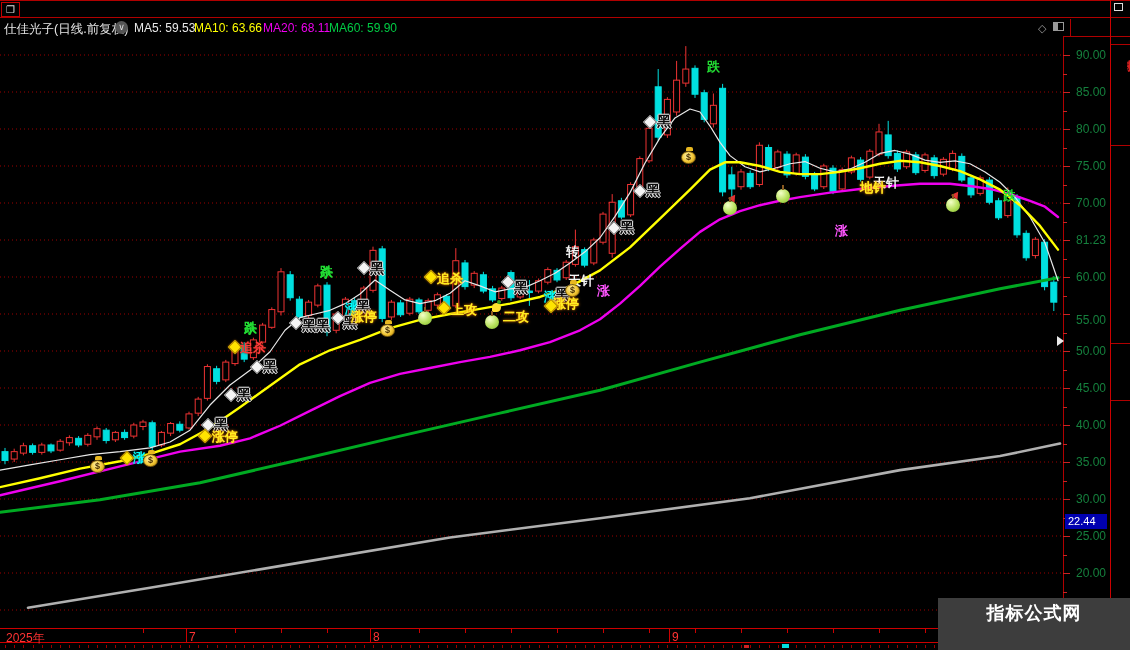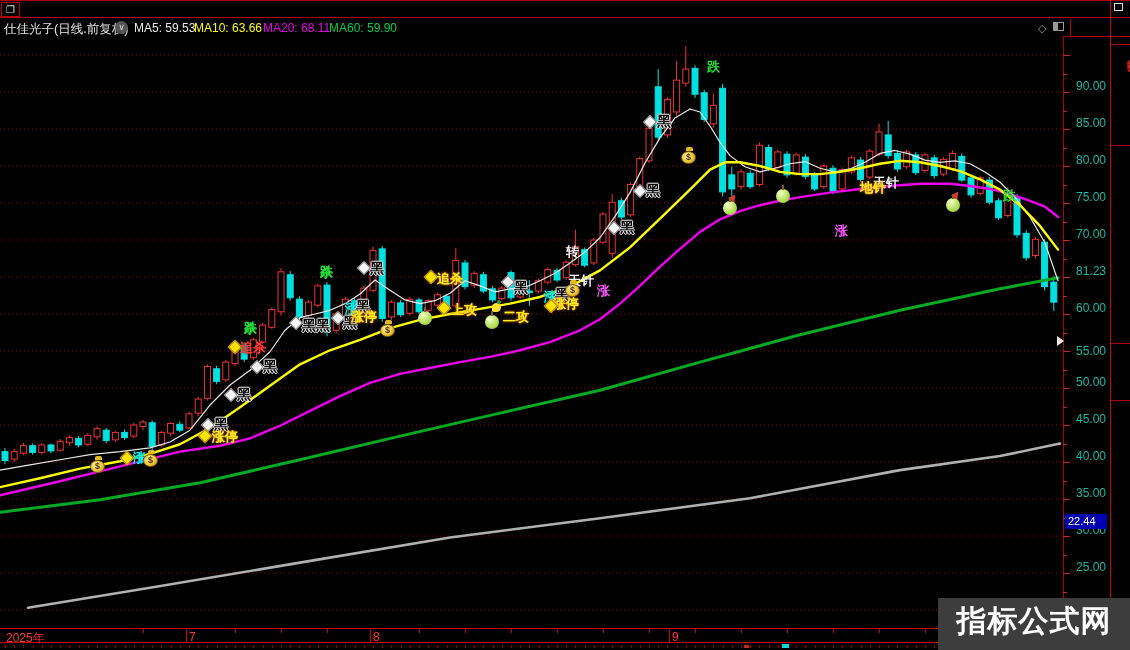--- a/index.html
+++ b/index.html
@@ -51,42 +51,42 @@
          font-size:9px;line-height:11px;text-align:center;font-weight:bold;}
   .apple{position:absolute;width:14px;height:14px;border-radius:50%;
          background:radial-gradient(circle at 35% 30%,#f4ffc8,#b5e05a 55%,#7fb832);}
   .apple:before{content:"";position:absolute;left:6px;top:-4px;width:2px;height:5px;background:#8a5a20;}
   .rarrow{position:absolute;width:0;height:0;border-left:4px solid transparent;
          border-right:4px solid transparent;border-top:7px solid #e23333;transform:rotate(-25deg);}
   .pepper{position:absolute;width:9px;height:9px;background:#ffe030;border-radius:50% 50% 50% 15%;}
   .pepper:before{content:"";position:absolute;left:5px;top:-3px;width:4px;height:4px;background:#3aa020;border-radius:50%;}
   
   #yaxis{position:absolute;left:1063px;top:37px;width:47px;height:606px;}
-  .ylab{position:absolute;left:13px;color:#14b8a6;font-size:12px;margin-top:31px;}
+  .ylab{position:absolute;left:13px;color:#15803d;font-size:12px;}
   .ytick{position:absolute;left:0;height:1px;background:#cc2222;}
   #ptag{position:absolute;left:2px;width:42px;height:15px;background:#0000b0;color:#fff;
         font-size:11px;line-height:15px;padding-left:3px;box-sizing:border-box;}
   #warrow{position:absolute;left:-6px;width:0;height:0;border-top:5px solid transparent;
         border-bottom:5px solid transparent;border-left:7px solid #e8e8e8;}
   
   #rstrip{position:absolute;left:1110px;top:0;width:20px;height:650px;border-left:1px solid #cc0000;box-sizing:border-box;overflow:hidden;}
   #rstrip .frag{position:absolute;left:3px;top:50px;width:26px;color:#dd2222;font-size:12px;
         line-height:14px;text-align:left;writing-mode:vertical-rl;text-orientation:upright;}
   #rs-icon{position:absolute;left:3px;top:3px;width:9px;height:8px;border:1px solid #ddd;box-sizing:border-box;}
   
   #xaxis{position:absolute;left:0;top:628px;width:1110px;height:15px;
          border-top:1px solid #cc0000;border-bottom:1px solid #cc0000;box-sizing:border-box;}
   .mon{position:absolute;top:1px;color:#ff3333;font-size:12px;}
   .msep{position:absolute;top:0;width:1px;height:13px;background:#cc0000;}
   .mtick{position:absolute;top:0;width:1px;height:4px;background:#cc0000;}
   #subpane{position:absolute;left:0;top:643px;width:1110px;height:7px;overflow:hidden;}
   
   #wmark{position:absolute;right:0;bottom:0;width:192px;height:52px;background:#3d3d3d;
          z-index:50;text-align:center;color:#fff;}
-  #wm1{font-size:30px;font-weight:bold;margin-top:3px;letter-spacing:1px;}
+  #wm1{font-size:18px;font-weight:bold;margin-top:3px;letter-spacing:1px;}
   #wm2{font-size:17px;color:#ececec;}
 </style>
 </head>
 <body>
 
 <div id="app">
 
   <div id="bar1">
     <div id="win-icon">❐</div>
   </div>

